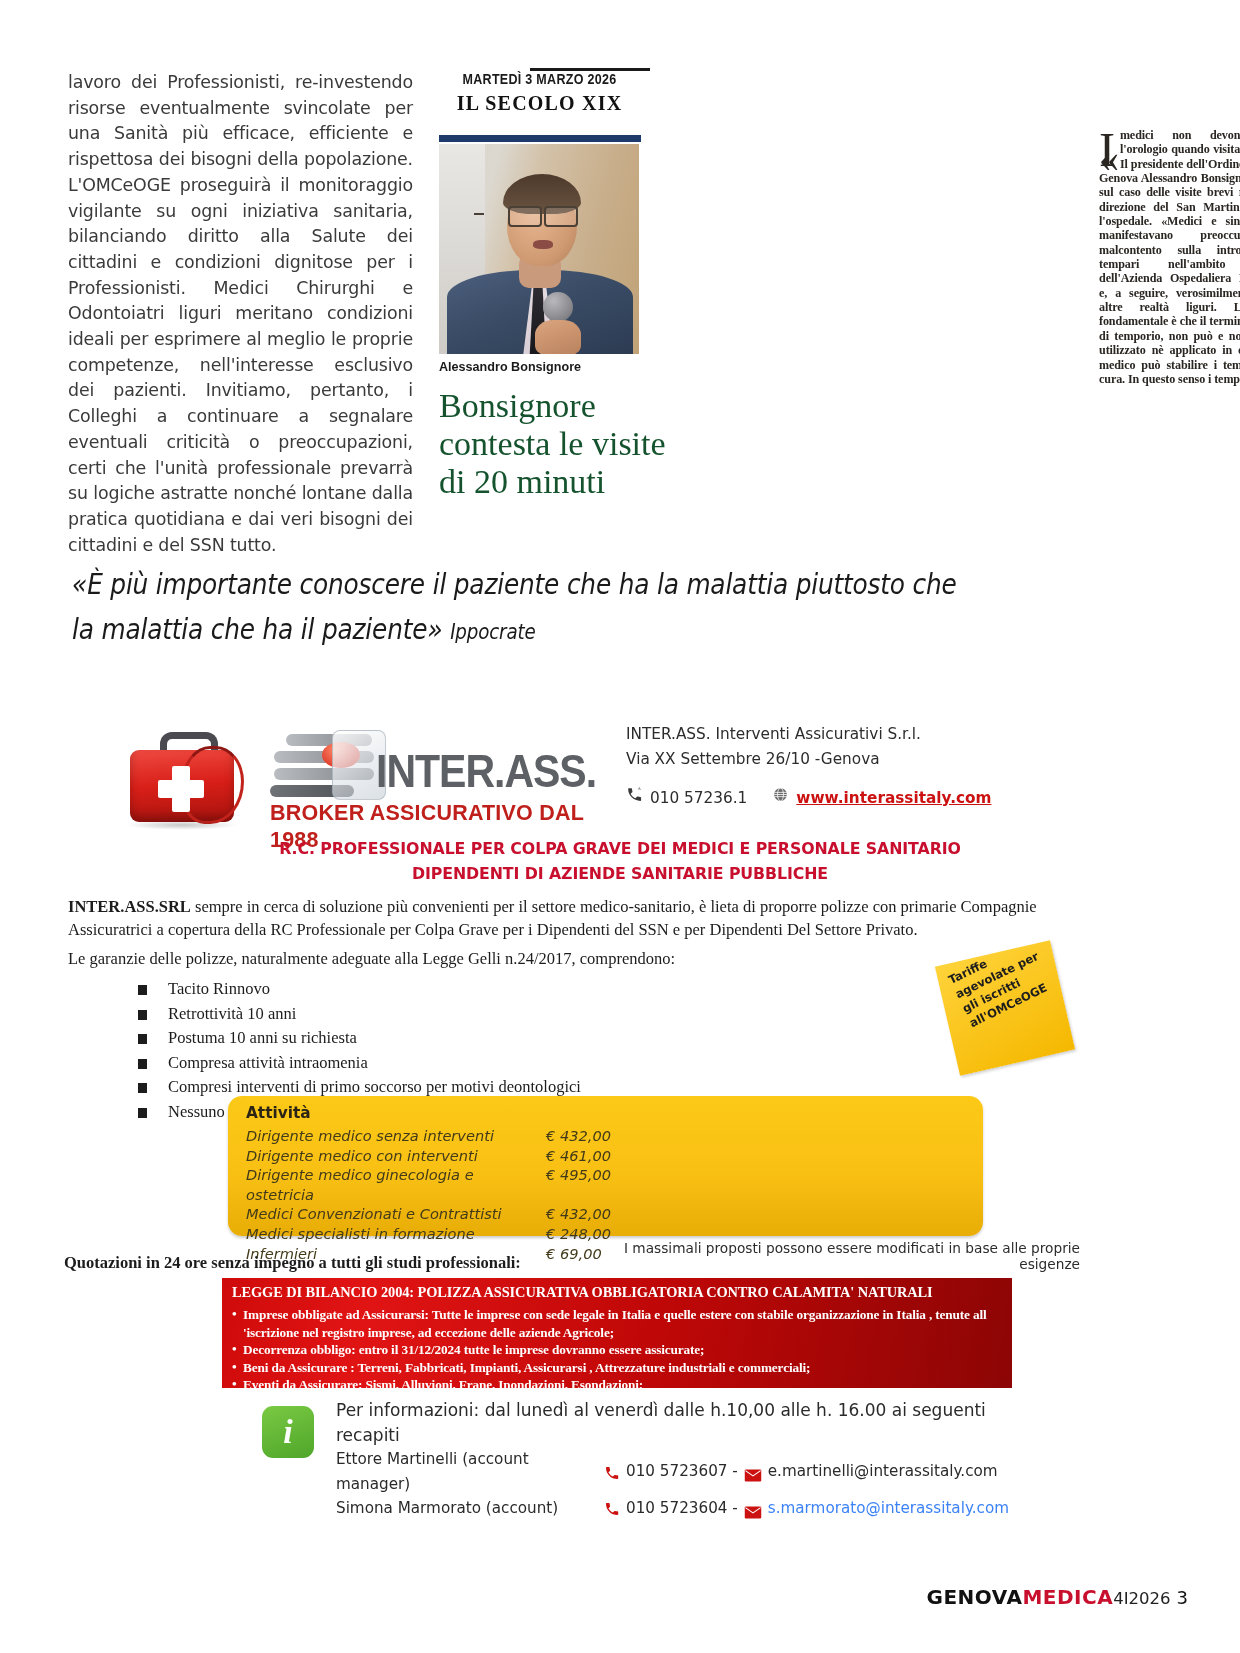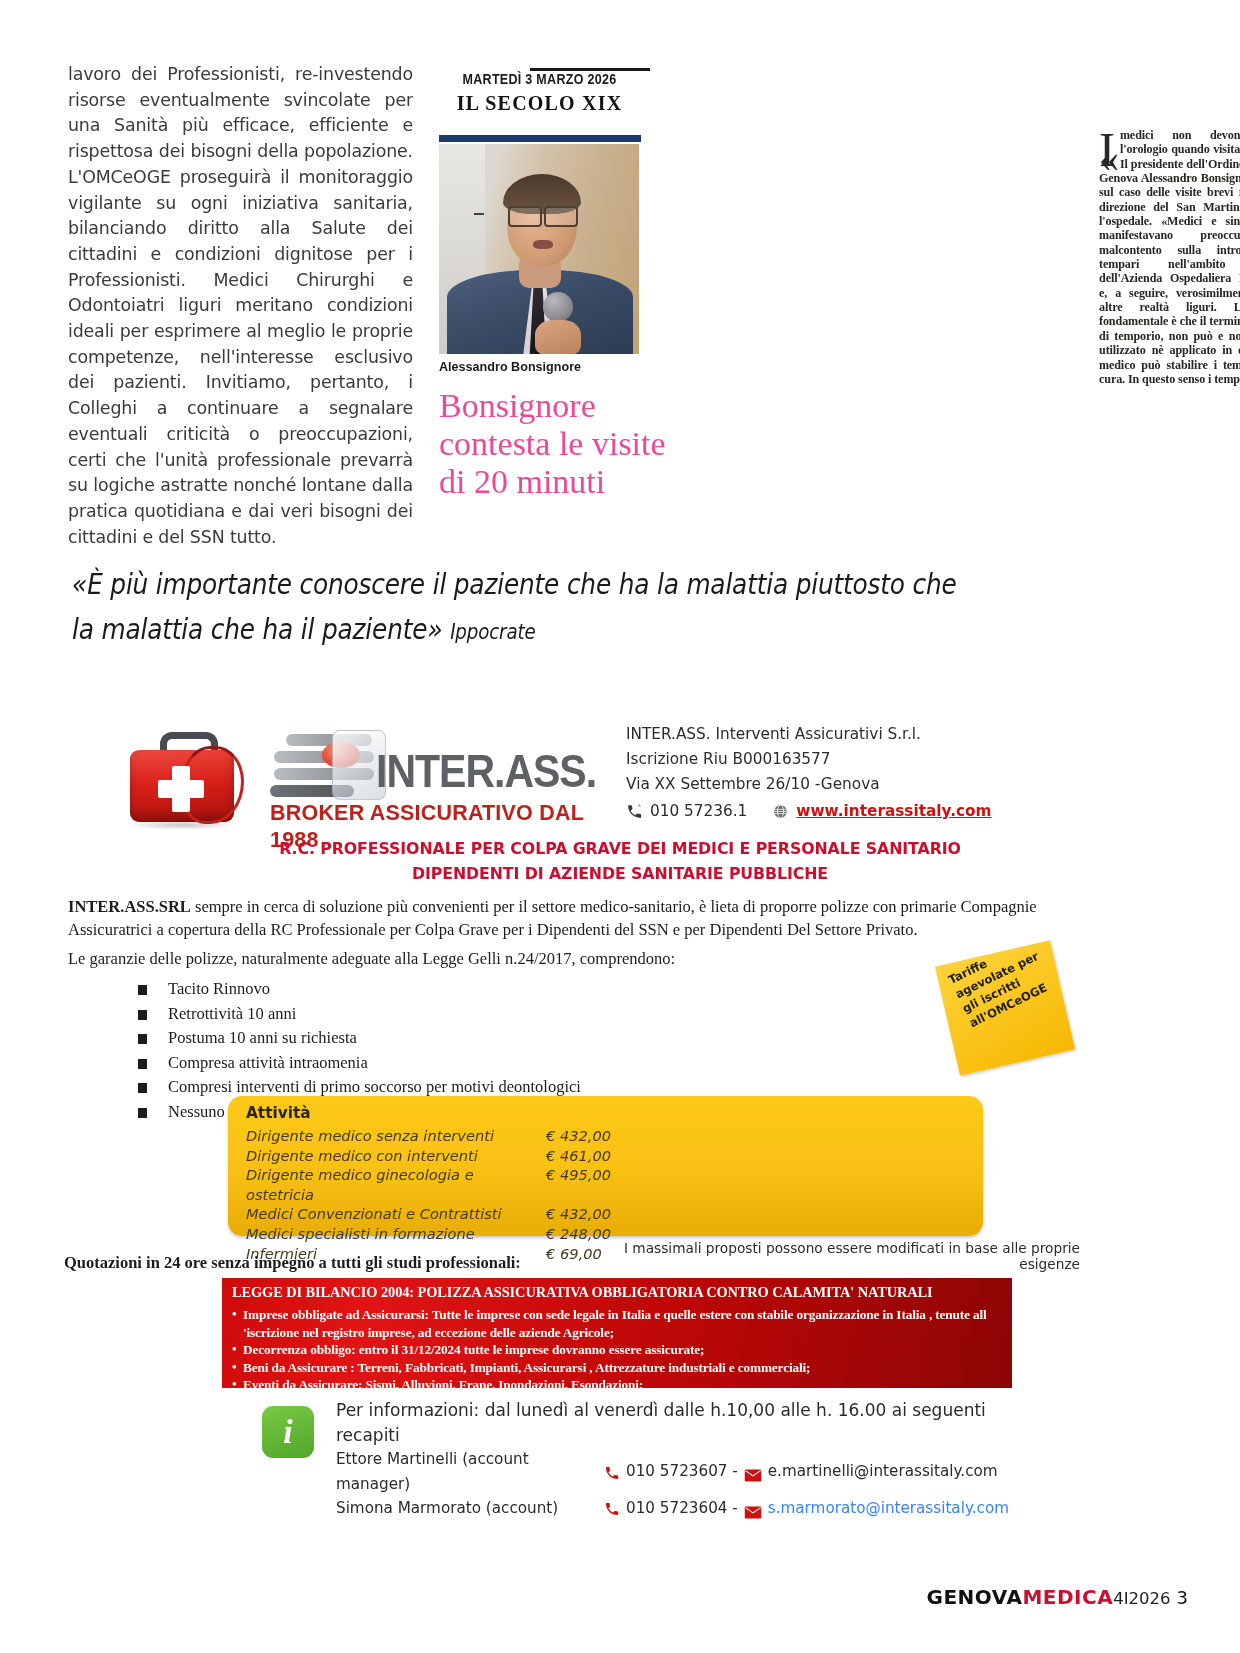--- a/index.html
+++ b/index.html
@@ -5,21 +5,21 @@
   html,body{margin:0;padding:0;}
   body{
     width:1240px;height:1653px;background:#ffffff;
     font-family:"Liberation Sans",sans-serif;
     color:#231f20;position:relative;overflow:hidden;
   }
   .page{position:relative;width:1240px;height:1653px;}
 
   
   .top-left-col{
-    position:absolute;left:68px;top:62px;width:345px;
+    position:absolute;left:68px;top:70px;width:345px;
     font-family:"DejaVu Sans",sans-serif;
     font-size:17.4px;line-height:25.7px;
     text-align:justify;color:#3a3a3a;
     letter-spacing:-0.15px;
   }
 
   
   .clip{position:absolute;left:432px;top:62px;width:670px;height:470px;}
   .clip-rule-top{position:absolute;left:98px;top:6px;width:120px;height:3px;background:#1a1a1a;}
   .clip-date{
@@ -67,21 +67,21 @@
   .ph-mic{position:absolute;left:104px;top:148px;width:30px;height:30px;
     background:radial-gradient(circle at 35% 30%,#b9b9bd,#6b6b71);border-radius:50%;}
   .ph-micstick{position:absolute;left:112px;top:172px;width:12px;height:40px;
     background:linear-gradient(90deg,#3a3a3f,#15151a);border-radius:3px;}
   .ph-hand{position:absolute;left:96px;top:176px;width:46px;height:36px;
     background:linear-gradient(160deg,#dba57f,#b8815d);border-radius:40% 40% 30% 30%;}
   .clip-caption{position:absolute;left:7px;top:297px;width:210px;
     font-family:"Liberation Sans",sans-serif;font-weight:bold;font-size:12.6px;color:#1a1a1a;
     transform:scaleY(1.08);transform-origin:left top;}
   .clip-headline{position:absolute;left:7px;top:325px;width:230px;
-    font-family:"Liberation Serif",serif;font-size:34px;line-height:38px;color:#ec4899;}
+    font-family:"Liberation Serif",serif;font-size:34px;line-height:38px;color:#14532d;}
 
   
   .np-col{position:absolute;font-family:"Liberation Serif",serif;
     font-size:12.1px;line-height:14.35px;text-align:justify;color:#2a2622;
     font-weight:bold;letter-spacing:-0.1px;}
   .np-col.c1{left:667px;top:66px;width:213px;}
   .np-drop{float:left;font-family:"Liberation Serif",serif;font-size:48px;line-height:39px;
     font-weight:normal;margin:2px 5px 0 0;color:#2a2622;}
   .np-guillemet{position:absolute;left:667px;top:76px;font-family:"Liberation Serif",serif;
     font-size:40px;line-height:1;color:#2a2622;}
@@ -125,21 +125,21 @@
     border:1px solid rgba(160,170,180,.6);}
   .logo-word{position:absolute;left:106px;top:18px;
     font-family:"Liberation Sans",sans-serif;font-weight:bold;font-size:41px;
     letter-spacing:-1px;color:#5d6064;transform:scaleY(1.12);transform-origin:left top;}
   .logo-sub{position:absolute;left:0px;top:72px;
     font-family:"Liberation Sans",sans-serif;font-weight:bold;font-size:21.5px;
     letter-spacing:0.2px;color:#c0201c;transform:scaleY(1.06);transform-origin:left top;}
 
   .contact{position:absolute;left:626px;top:722px;width:420px;
     font-family:"DejaVu Sans",sans-serif;font-size:15.3px;line-height:25px;color:#2c2c2c;}
-  .contact-row{display:flex;align-items:center;gap:7px;margin-top:2px;}
+  .contact-row{display:flex;gap:7px;margin-top:14px;}
   .ico-phone{display:inline-block;width:17px;height:17px;color:#3a3a3a;}
   .ico-globe{display:inline-block;width:17px;height:17px;color:#3a3a3a;margin-left:18px;}
   .web{color:#cc1111;font-weight:bold;font-size:15.3px;}
 
   .red-title{position:absolute;left:150px;top:836px;width:940px;text-align:center;
     font-family:"DejaVu Sans",sans-serif;font-weight:bold;font-size:16.3px;line-height:25px;
     color:#c8102e;letter-spacing:-0.1px;transform:scaleX(0.97);transform-origin:center top;}
 
   .body-p{position:absolute;left:68px;width:1012px;
     font-family:"Liberation Serif",serif;font-size:16.5px;line-height:23px;color:#1c1c1c;}
@@ -271,21 +271,20 @@
         <i></i>
       </div>
     <div class="logo-dot"></div>
     <div class="logo-glass"></div>
     <div class="logo-word">INTER.ASS.</div>
     <div class="logo-sub">BROKER ASSICURATIVO DAL 1988</div>
   </div>
 
   <div class="contact">
     <div>INTER.ASS. Interventi Assicurativi S.r.l.</div>
-    <div>Iscrizione Riu B000163577</div>
     <div>Via XX Settembre 26/10 -Genova</div>
     <div class="contact-row">
       <span class="ico-phone">
         <svg viewBox="0 0 24 24" width="17" height="17" fill="#3a3a3a">
             <path d="M6.6 10.8c1.4 2.8 3.8 5.2 6.6 6.6l2.2-2.2c.3-.3.7-.4 1.1-.3 1.2.4 2.5.6 3.8.6.6 0 1 .4 1 1V20c0 .6-.4 1-1 1C10.6 21 3 13.4 3 4c0-.6.4-1 1-1h3.5c.6 0 1 .4 1 1 0 1.3.2 2.6.6 3.8.1.4 0 .8-.3 1.1l-2.2 1.9z"></path>
             <path d="M19 2c0 1.2.5 2.3 1.3 3.1M17.5 3.5c0 .6.3 1.2.7 1.6" stroke="#3a3a3a" stroke-width="1" fill="none"></path>
           </svg>
       </span>
       <span>010 57236.1</span>
       <span class="ico-globe">

